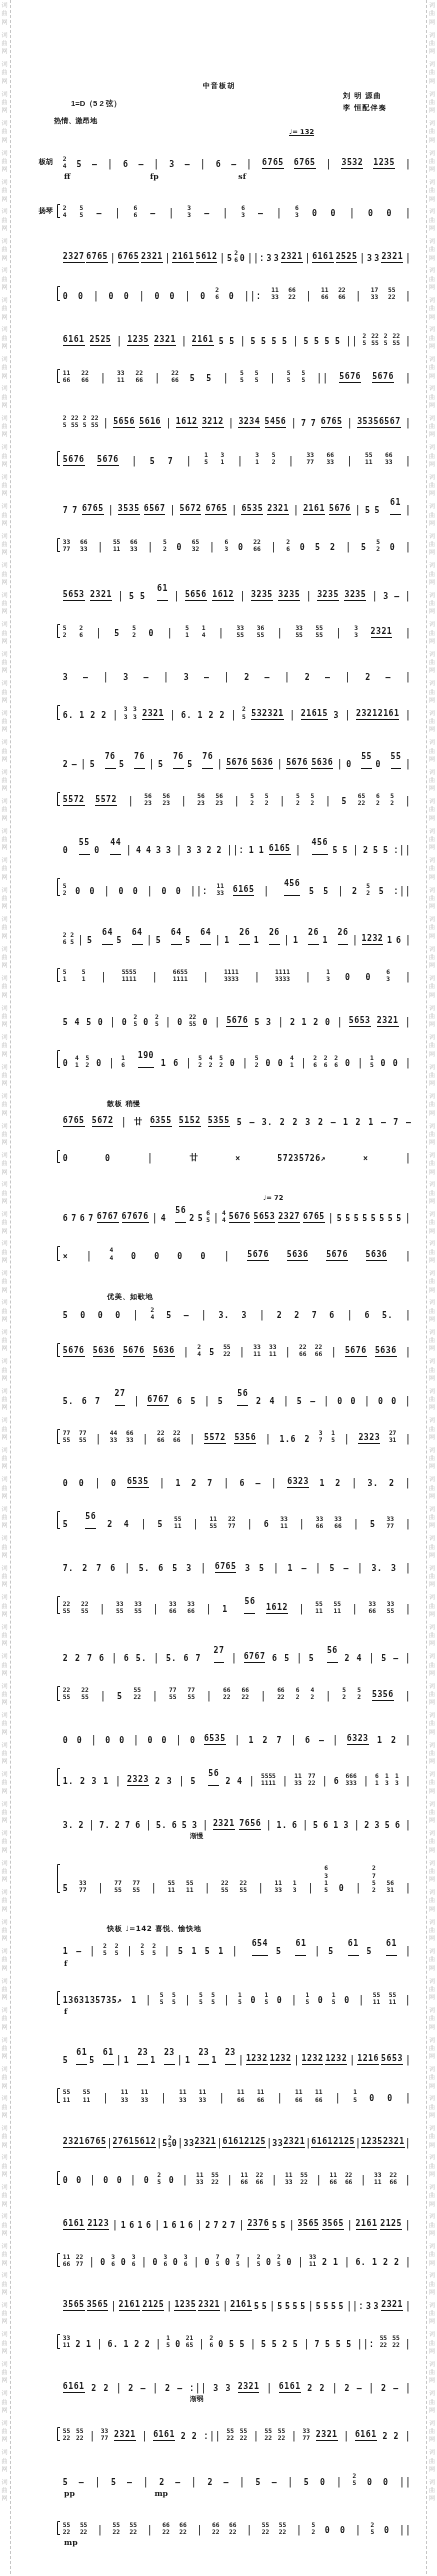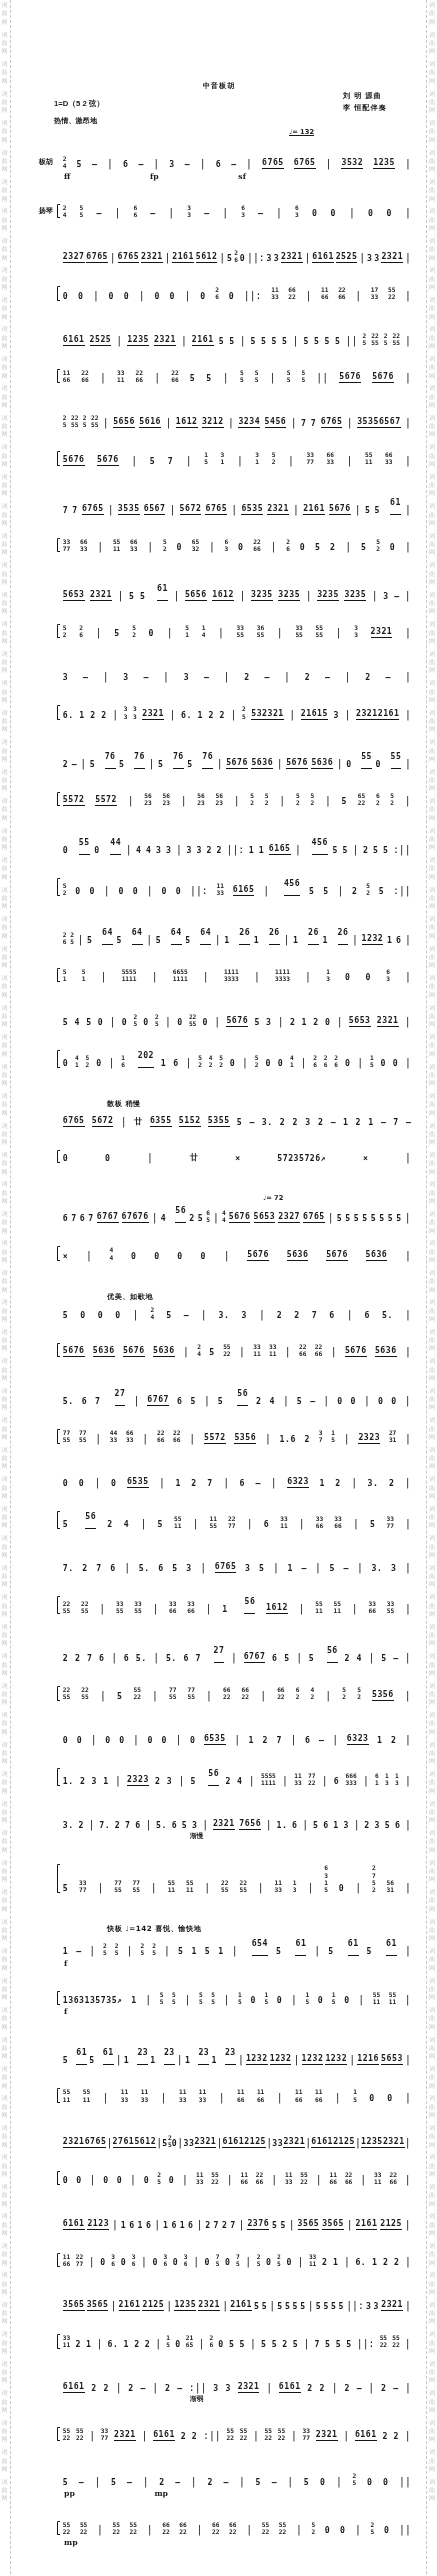--- a/index.html
+++ b/index.html
@@ -20,21 +20,21 @@
 
   
   .header{position:relative;height:155px;z-index:2;}
   .title{position:absolute;top:54px;left:0;width:100%;text-align:center;
          font-size:14px;font-weight:bold;letter-spacing:1.5px;}
   .subtitle{position:absolute;top:81px;left:0;width:100%;text-align:center;
             font-size:7.2px;font-weight:bold;letter-spacing:1px;font-family:Liberation Mono, monospace;}
   .credit{position:absolute;left:343px;font-size:7.2px;font-weight:bold;letter-spacing:1px;white-space:nowrap;}
   .credit-1{top:91px;}
   .credit-2{top:103px;}
-  .keysig{position:absolute;top:99px;left:54px;font-size:7.7px;font-weight:bold;}
+  .keysig{position:absolute;top:99px;left:71px;font-size:7.7px;font-weight:bold;}
   .mood{position:absolute;top:116px;left:54px;font-size:7.2px;font-weight:bold;}
   .tempo-top{position:absolute;top:128px;left:289px;font-size:6.7px;font-weight:bold;
              font-family:"DejaVu Sans",sans-serif;text-decoration:underline;}
 
   
   .score{position:relative;z-index:2;padding-left:30px;width:381px;}
   .system{margin-bottom:31px;}
   .ann{font-weight:bold;font-size:7.2px;padding-left:77px;margin-bottom:4.1px;letter-spacing:0.5px;
        font-family:"DejaVu Sans",sans-serif;}
   .tempo-mark{font-weight:bold;font-size:6.7px;padding-left:233px;margin-bottom:3.1px;
@@ -1809,21 +1809,21 @@
           <span class="stack">
             <span>5</span>
             <span>2</span>
           </span>
           <span class="tok">0</span>
           <span class="bar">|</span>
           <span class="stack">
             <span>1</span>
             <span>6</span>
           </span>
-          <span class="tok beam1">202</span>
+          <span class="tok beam1">190</span>
           <span class="tok">1</span>
           <span class="tok">6</span>
           <span class="bar">|</span>
           <span class="stack">
             <span>5</span>
             <span>2</span>
           </span>
           <span class="stack">
             <span>4</span>
             <span>2</span>

